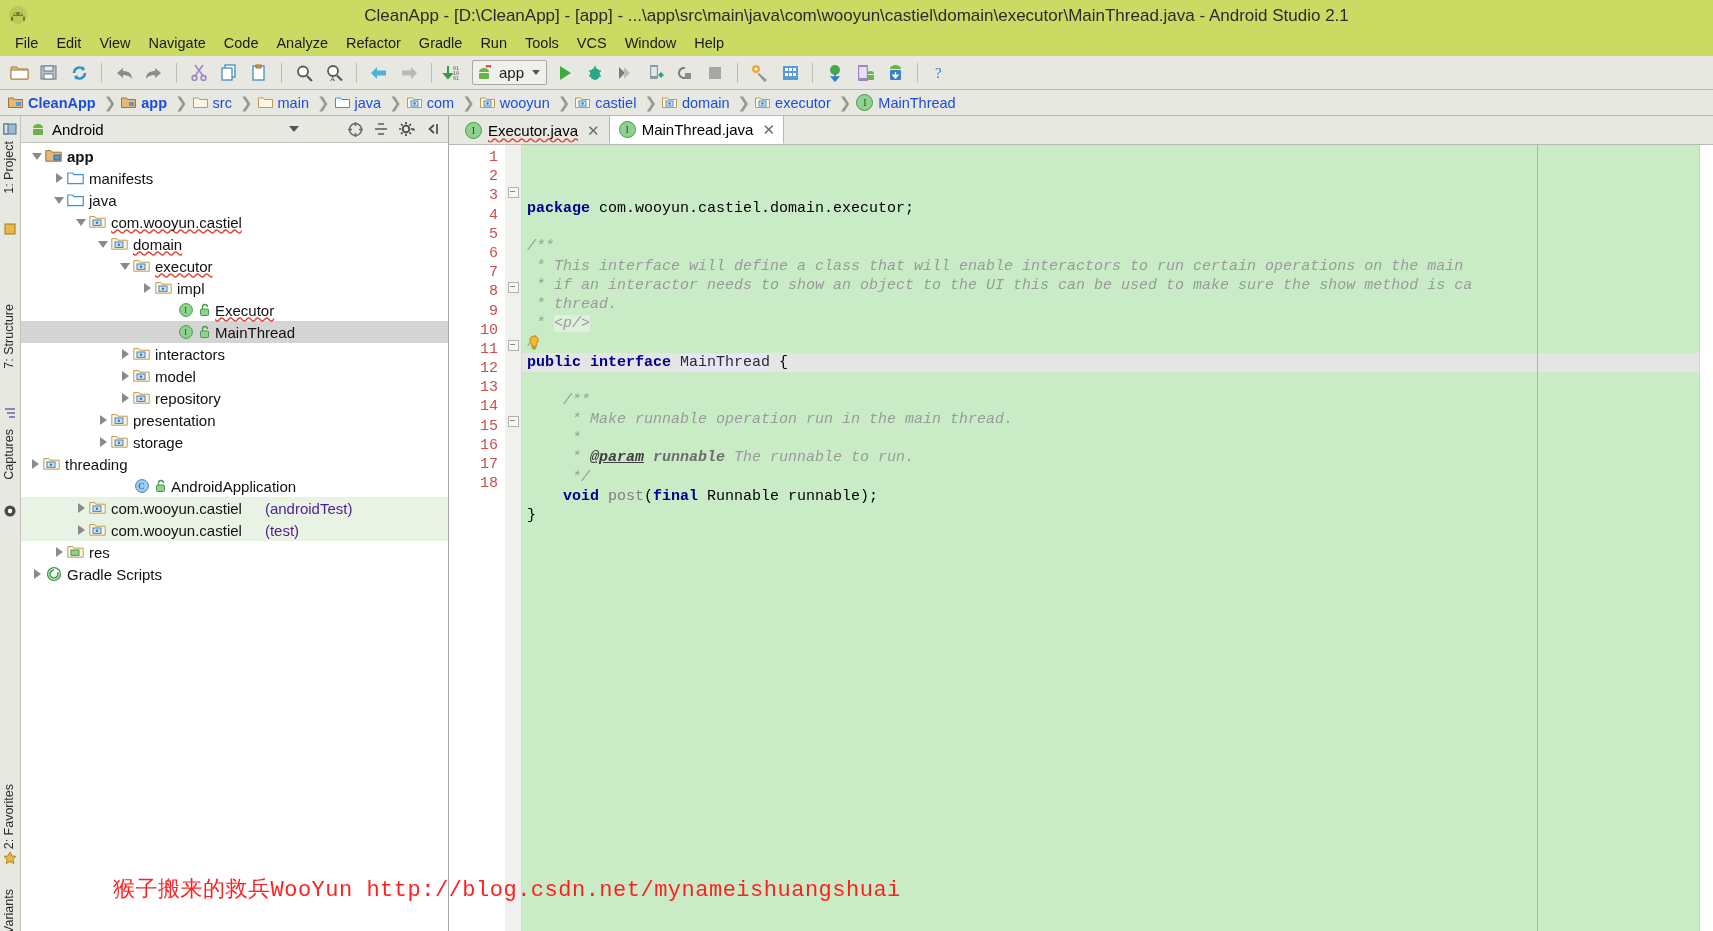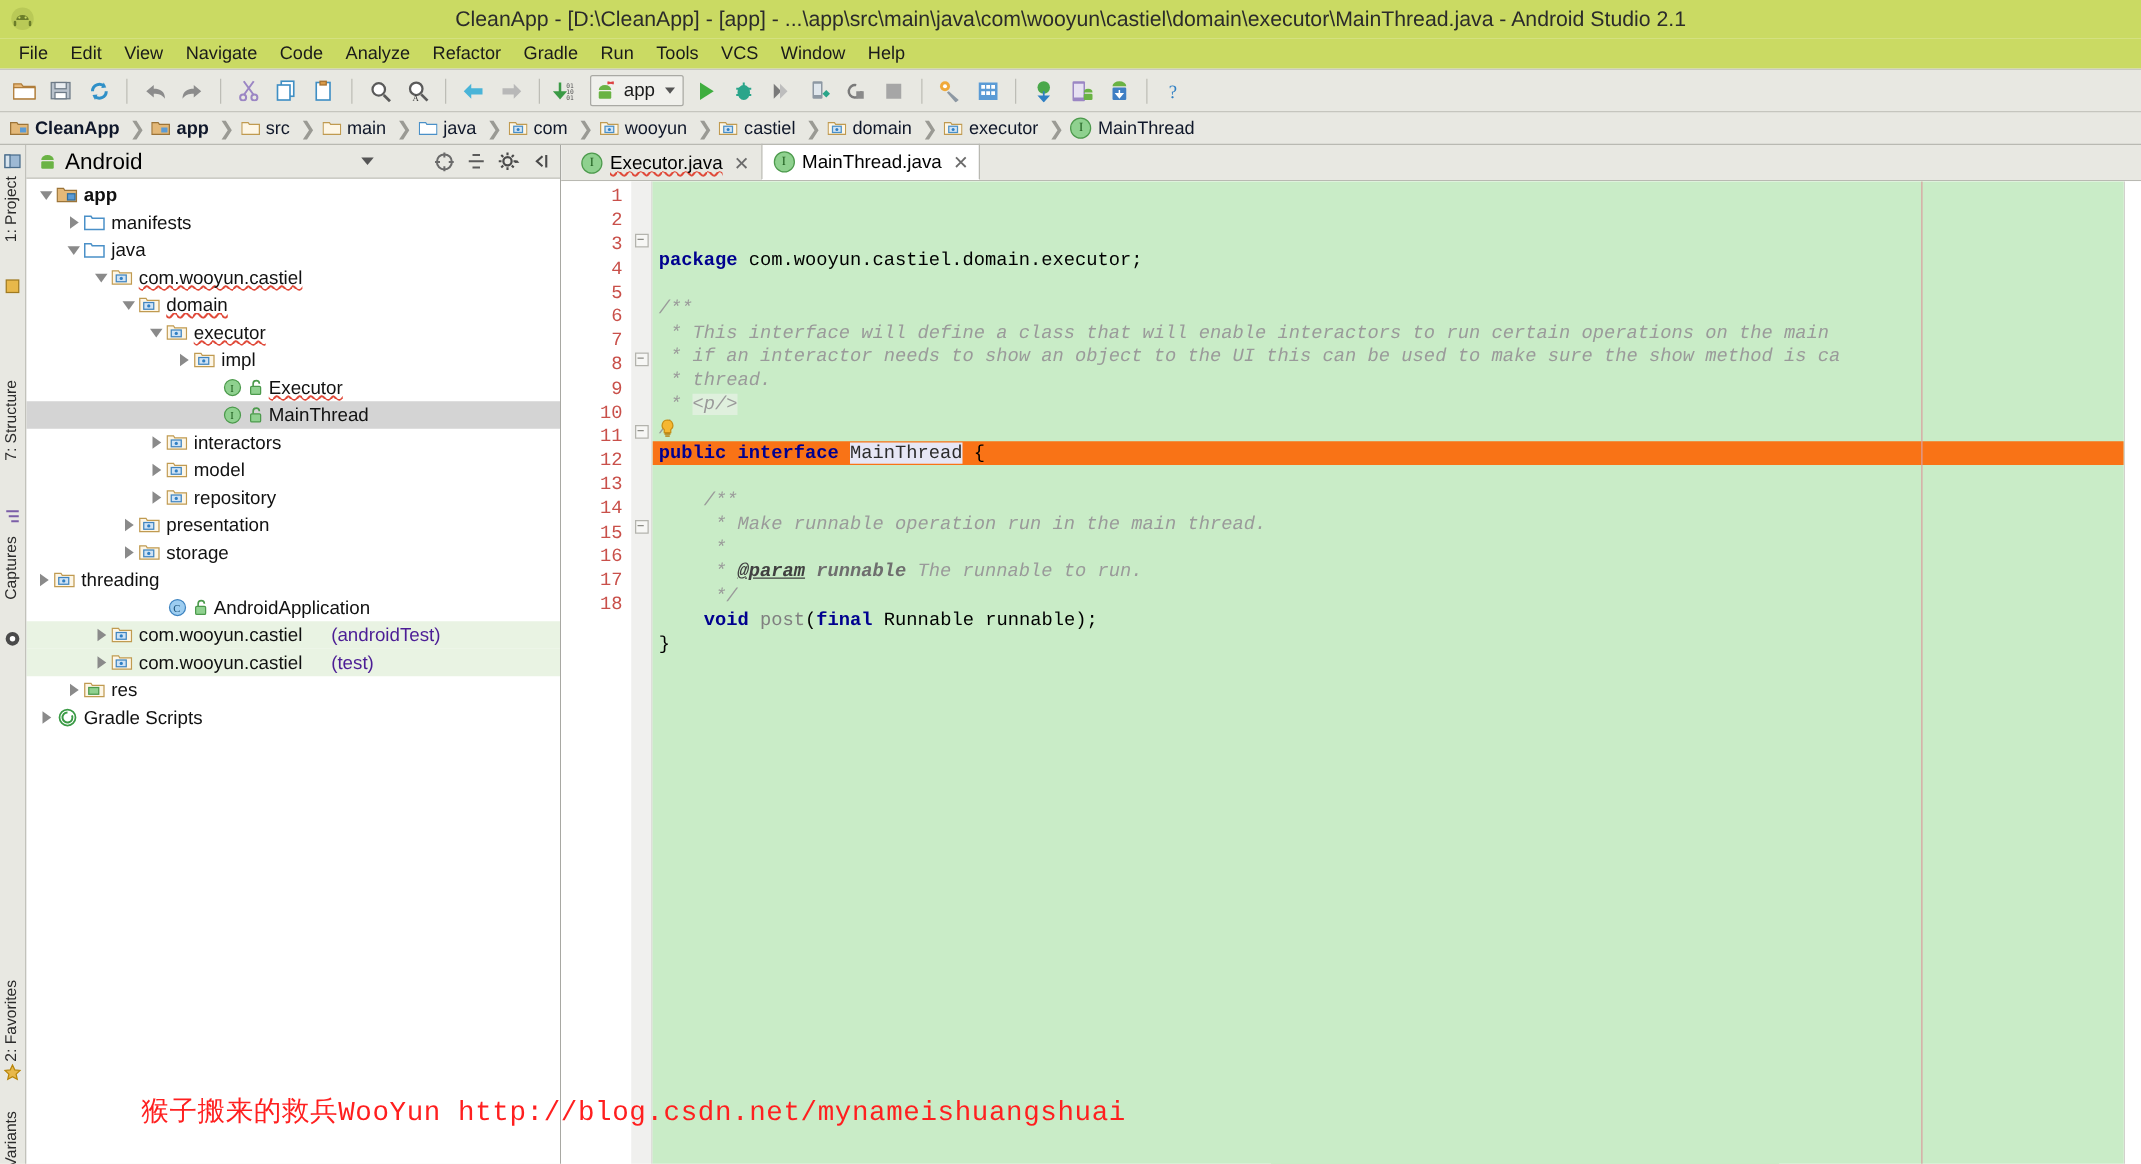--- a/index.html
+++ b/index.html
@@ -56,21 +56,21 @@
     border-top:5px solid #555;margin-left:3px;margin-right:2px;
   }
 
   
   .crumbs{
     height:25px;background:#e8e8e2;border-bottom:1px solid #b9b9b2;
     display:flex;align-items:center;padding-left:6px;
     font-size:14.5px;
   }
   .crumb{display:flex;align-items:center;gap:5px;padding:0 2px;}
-  .crumb .ctxt{white-space:nowrap;color:#0f172a;}
+  .crumb .ctxt{white-space:nowrap;color:#1d4ed8;}
   .crumb.bold .ctxt{font-weight:bold;}
   .crumbsep{
     color:#9a9a94;margin:0 3px 0 6px;font-size:15px;
   }
 
   
   .main{display:flex;height:873px;}
 
   
   .lstrip{
@@ -92,21 +92,21 @@
   }
   .projhead{
     height:26px;background:#e8e8e2;border-bottom:1px solid #c2c2bb;
     display:flex;align-items:center;padding:0 4px;gap:4px;
   }
   .projhead .sel{
     flex:1;display:flex;align-items:center;gap:6px;
     height:20px;padding-left:4px;position:relative;
     border:1px solid transparent;
   }
-  .projhead .sel .seltxt{font-size:18px;}
+  .projhead .sel .seltxt{font-size:15px;}
   .projhead .sel .cv{
     position:absolute;right:40px;
     width:0;height:0;border-left:5px solid transparent;border-right:5px solid transparent;
     border-top:6px solid #555;
   }
   .hbtn{width:22px;height:20px;display:flex;align-items:center;justify-content:center;}
 
   .tree{flex:1;overflow:hidden;padding-top:2px;font-size:15px;}
   .trow{
     display:flex;align-items:center;height:22px;white-space:nowrap;
@@ -165,21 +165,21 @@
   }
   .foldmark:after{
     content:"";position:absolute;left:1px;top:3px;width:5px;height:1px;background:#8d8d87;
   }
   .code{
     flex:1;background:#c9ecc7;font-family:"Liberation Mono",monospace;
     font-size:15px;padding-top:3px;position:relative;overflow:hidden;
     white-space:pre;
   }
   .cline{height:19.2px;line-height:19.2px;padding-left:5px;}
-  .cline.hl{background:#f97316;}
+  .cline.hl{background:#e5e5e5;}
   .kw{color:#00008f;font-weight:bold;}
   .cm{color:#9a9a9a;font-style:italic;}
   .cmtag{color:#9a9a9a;font-style:italic;background:#dff0dd;}
   .cmparam{color:#404040;font-style:italic;font-weight:bold;text-decoration:underline;}
   .cmbold{color:#6e6e6e;font-style:italic;font-weight:bold;}
   .id{color:#000;}
   .dim{color:#808080;}
   .ifname{color:#2b2b2b;background:#e6e6f5;}
   .bulb{
     position:absolute;left:0px;top:0px;width:15px;height:15px;

